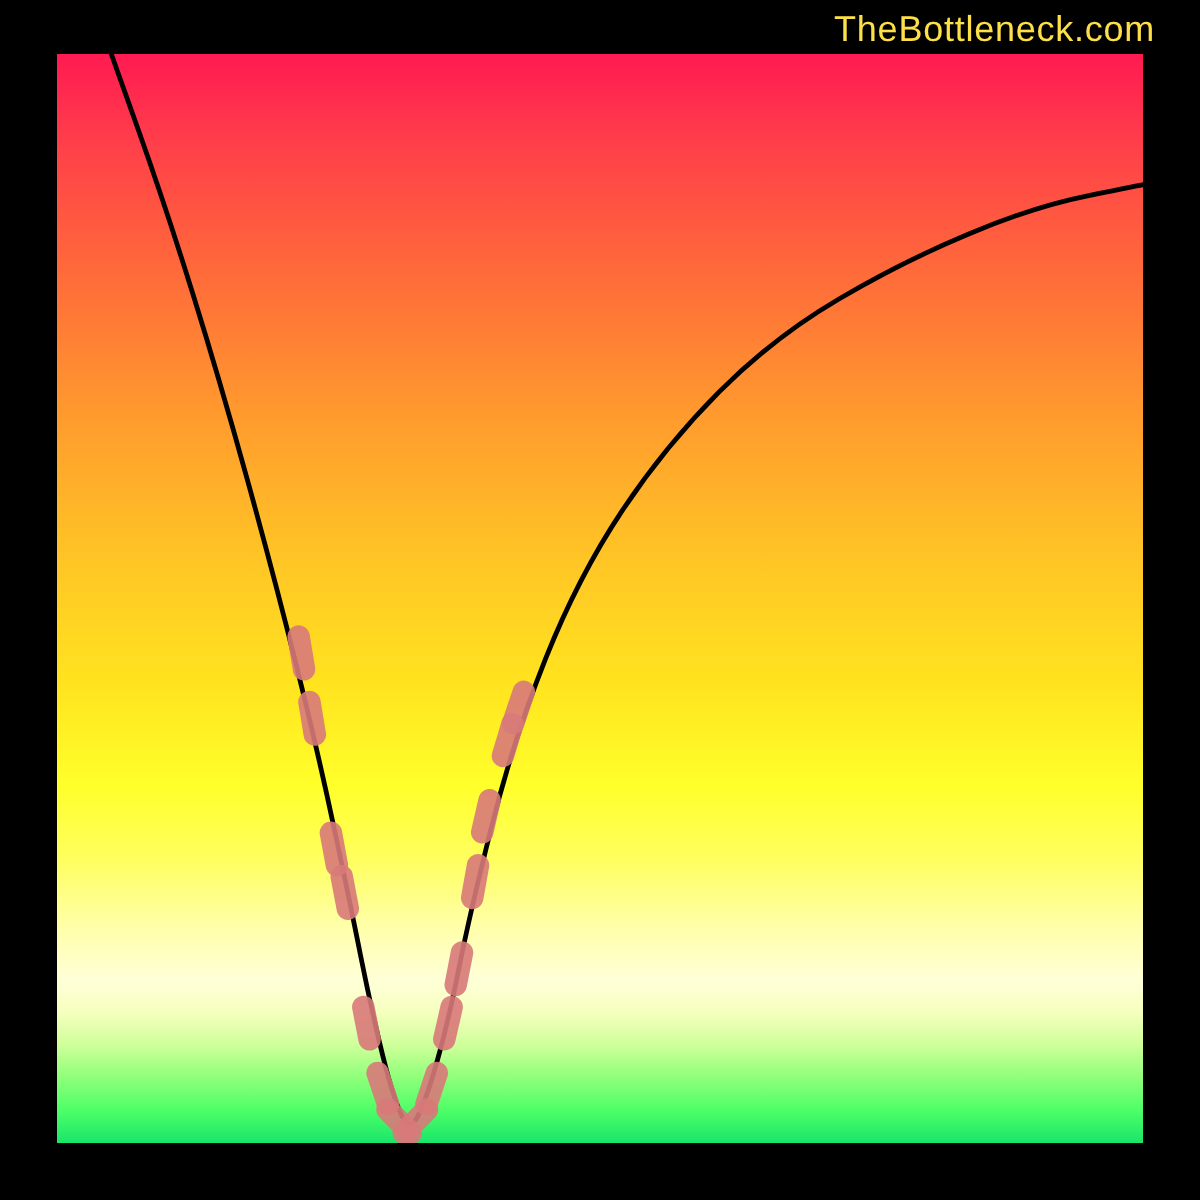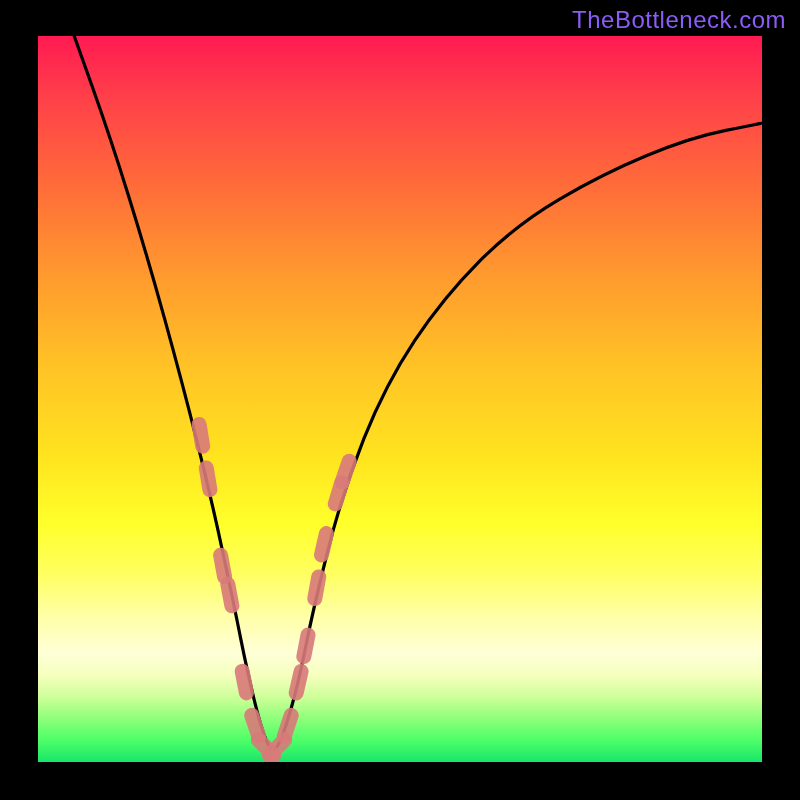--- a/index.html
+++ b/index.html
@@ -12,22 +12,22 @@
   }
   .frame {
     position: relative;
     width: 800px;
     height: 800px;
     background: #000;
   }
   .watermark {
     position: absolute;
     top: 6px;
-    right: 14px;
-    color: #8b5cf6;
+    right: 30px;
+    color: #fde047;
     font-size: 24px;
     font-weight: 500;
     letter-spacing: 0.5px;
     z-index: 10;
   }
   .plot-area {
     position: absolute;
     left: 38px;
     top: 36px;
     width: 724px;

